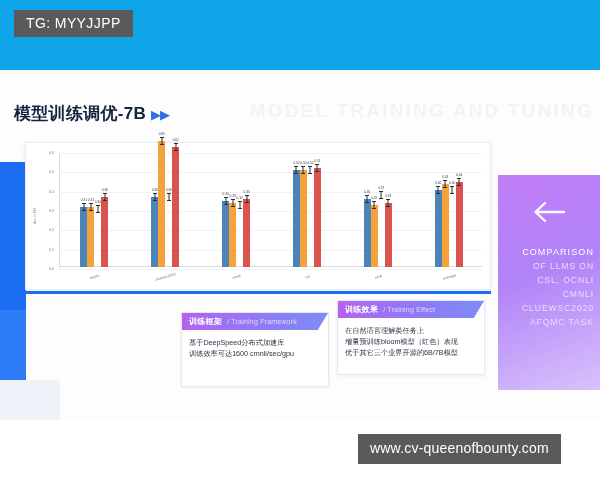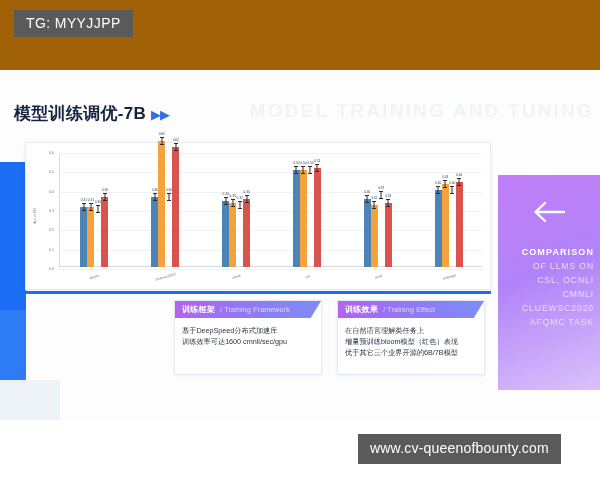--- a/index.html
+++ b/index.html
@@ -2,21 +2,21 @@
 <html><head>
 <meta charset="utf-8">
 <style>
   * { box-sizing: border-box; margin: 0; padding: 0; }
   html, body {
     width: 600px; height: 480px;
     background: #ffffff;
     font-family: "Liberation Sans", "DejaVu Sans", sans-serif;
     overflow: hidden;
   }
-  #stage { position: relative; width: 600px; height: 344px; background: #a16207; }
+  #stage { position: relative; width: 600px; height: 344px; background: #0ea5e9; }
 
   
   .tg-badge {
     position: absolute; left: 14px; top: 10px;
     background: #5a5a5a; color: #ffffff;
     font-size: 14px; letter-spacing: .4px;
     padding: 5px 12px 6px 12px;
     white-space: nowrap;
   }
 
@@ -122,21 +122,21 @@
     font-size: 3.2px; color: #2f3b4a; white-space: nowrap;
   }
 
   
   .info-box {
     position: absolute; top: 230px; width: 148px; height: 75px;
     background: #ffffff; border: 1px solid #e4e9f1;
     box-shadow: 0 1px 3px rgba(30,60,110,.08);
   }
   .ib1 { left: 25px; }
-  .ib2 { left: 174px; }
+  .ib2 { left: 181px; margin-top: 12px; }
   .ib3 { left: 337px; }
 
   .info-head {
     position: relative; height: 17px;
     background: linear-gradient(90deg, #b264f0 0%, #8d7bf5 55%, #7e8cf7 100%);
     display: flex; align-items: center; padding-left: 7px;
     clip-path: polygon(0 0, 100% 0, 93% 100%, 0% 100%);
   }
   .info-head-cn {
     font-size: 8px; font-weight: 700; color: #ffffff; letter-spacing: .3px;
@@ -156,21 +156,21 @@
     position: absolute; left: 498px; top: 105px;
     width: 102px; height: 215px;
     background: linear-gradient(160deg, #c07ef7 0%, #b183f8 45%, #d9c2fb 100%);
     overflow: hidden;
   }
   .rp-arrow {
     position: absolute; left: 50%; top: 26px; transform: translateX(-50%);
   }
   .rp-title {
     position: absolute; left: 0; right: 6px; top: 72px;
-    text-align: right; font-size: 9px; font-weight: 700;
+    text-align: right; font-size: 9px; font-weight: 400;
     color: #ffffff; letter-spacing: 1.1px;
   }
   .rp-sub {
     position: absolute; left: 16px; right: 6px;
     text-align: right; font-size: 8.6px; color: #e9dcfd;
     letter-spacing: .9px; white-space: nowrap;
   }
 </style>
 </head>
 <body>

